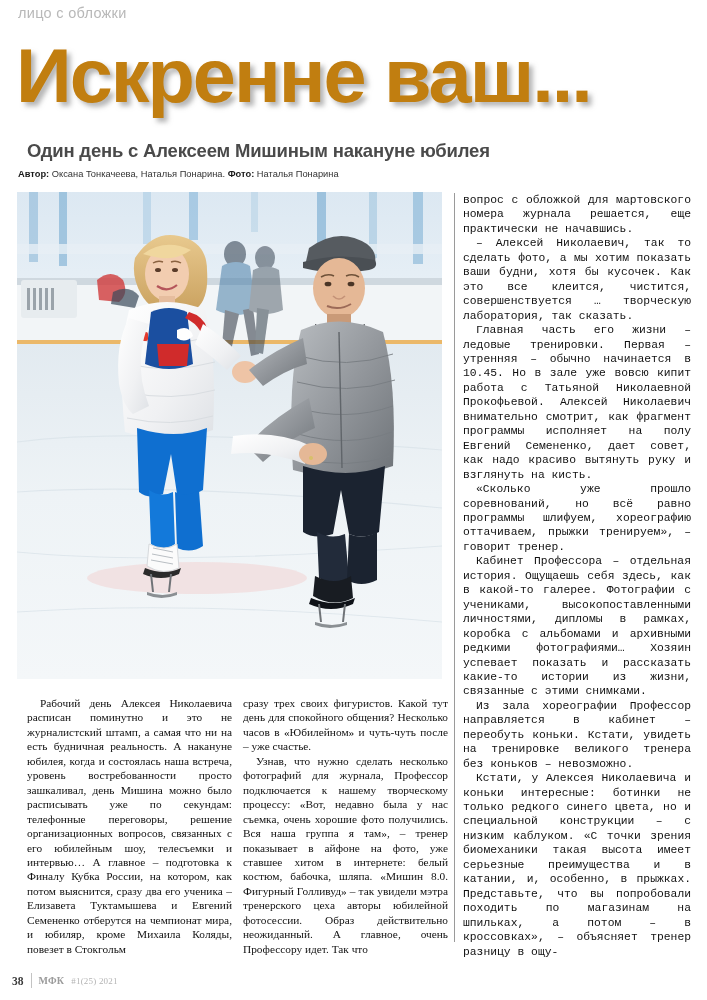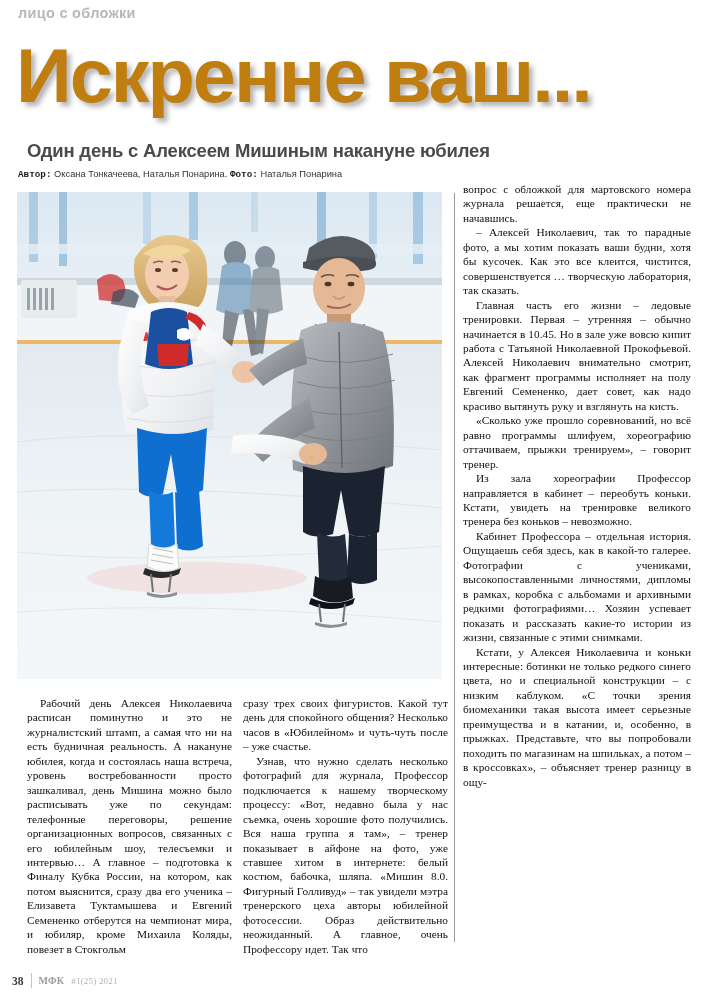--- a/index.html
+++ b/index.html
@@ -16,21 +16,21 @@
     height: 1000px;
     background: #ffffff;
   }
 
   
   .kicker {
     position: absolute;
     left: 18px;
     top: 5px;
     font-family: "Liberation Sans", sans-serif;
-    font-weight: bold;
+    font-weight: normal;
     font-size: 14.5px;
     letter-spacing: 0.3px;
     color: #b8b8b8;
     text-transform: lowercase;
   }
 
   
   .headline {
     position: absolute;
     left: 16px;
@@ -65,21 +65,21 @@
   .byline {
     position: absolute;
     left: 18px;
     top: 168px;
     font-family: "Liberation Sans", sans-serif;
     font-size: 9.3px;
     line-height: 12px;
     color: #333333;
     white-space: nowrap;
   }
-  .byline b { font-weight: bold; color: #1a1a1a; font-family: Liberation Mono, monospace; }
+  .byline b { font-weight: bold; color: #1a1a1a; }
 
   
   .photo {
     position: absolute;
     left: 17px;
     top: 192px;
     width: 425px;
     height: 487px;
     overflow: hidden;
     background: #e9eef2;
@@ -105,23 +105,24 @@
     color: #111111;
     text-align: justify;
     text-justify: inter-word;
     hyphens: manual;
   }
   .col p { text-indent: 13px; margin: 0; }
   .col p.noind { text-indent: 0; }
 
   #col-right {
     left: 463px;
-    top: 182px;
+    top: 193px;
     width: 228px;
     height: 752px;
+    font-family: Liberation Mono, monospace;
   }
   #col-left {
     left: 27px;
     top: 696px;
     width: 205px;
     height: 250px;
   }
   #col-mid {
     left: 243px;
     top: 696px;
@@ -354,25 +355,25 @@
       </g>
 
       <rect x="0" y="0" width="425" height="487" fill="none"></rect>
     </svg>
   </figure>
 
   <div class="vrule"></div>
 
   <div class="col" id="col-right">
     <p class="noind">вопрос с обложкой для мартовского номера журнала решается, еще практически не начавшись.</p>
-    <p>– Алексей Николаевич, так то парадные фото, а мы хотим показать ваши будни, хотя бы кусочек. Как это все клеится, чистится, совершенствуется … творческую лаборатория, так сказать.</p>
+    <p>– Алексей Николаевич, так то сделать фото, а мы хотим показать ваши будни, хотя бы кусочек. Как это все клеится, чистится, совершенствуется … творческую лаборатория, так сказать.</p>
     <p>Главная часть его жизни – ледовые тренировки. Первая – утренняя – обычно начинается в 10.45. Но в зале уже вовсю кипит работа с Татьяной Николаевной Прокофьевой. Алексей Николаевич внимательно смотрит, как фрагмент программы исполняет на полу Евгений Семененко, дает совет, как надо красиво вытянуть руку и взглянуть на кисть.</p>
     <p>«Сколько уже прошло соревнований, но всё равно программы шлифуем, хореографию оттачиваем, прыжки тренируем», – говорит тренер.</p>
+    <p>Кабинет Профессора – отдельная история. Ощущаешь себя здесь, как в какой-то галерее. Фотографии с учениками, высокопоставленными личностями, дипломы в рамках, коробка с альбомами и архивными редкими фотографиями… Хозяин успевает показать и рассказать какие-то истории из жизни, связанные с этими снимками.</p>
     <p>Из зала хореографии Профессор направляется в кабинет – переобуть коньки. Кстати, увидеть на тренировке великого тренера без коньков – невозможно.</p>
-    <p>Кабинет Профессора – отдельная история. Ощущаешь себя здесь, как в какой-то галерее. Фотографии с учениками, высокопоставленными личностями, дипломы в рамках, коробка с альбомами и архивными редкими фотографиями… Хозяин успевает показать и рассказать какие-то истории из жизни, связанные с этими снимками.</p>
     <p>Кстати, у Алексея Николаевича и коньки интересные: ботинки не только редкого синего цвета, но и специальной конструкции – с низким каблуком. «С точки зрения биомеханики такая высота имеет серьезные преимущества и в катании, и, особенно, в прыжках. Представьте, что вы попробовали походить по магазинам на шпильках, а потом – в кроссовках», – объясняет тренер разницу в ощу-</p>
   </div>
 
   <div class="col" id="col-left">
     <p>Рабочий день Алексея Николаевича расписан поминутно и это не журналистский штамп, а самая что ни на есть будничная реальность.  А накануне юбилея, когда и состоялась наша встреча, уровень востребованности просто зашкаливал, день Мишина можно было расписывать уже по секундам: телефонные переговоры, решение организационных вопросов, связанных с его юбилейным шоу, телесъемки и интервью… А главное – подготовка к Финалу Кубка России, на котором, как потом выяснится, сразу два его ученика – Елизавета Туктамышева и Евгений Семененко отберутся на чемпионат мира, и юбиляр, кроме Михаила Коляды,  повезет в Стокгольм</p>
   </div>
 
   <div class="col" id="col-mid">
     <p class="noind">сразу трех своих фигуристов. Какой тут день для спокойного общения? Несколько часов в «Юбилейном» и чуть-чуть после – уже счастье.</p>
     <p>Узнав, что нужно сделать несколько фотографий для журнала, Профессор подключается к нашему творческому процессу: «Вот, недавно была у нас съемка, очень хорошие фото получились. Вся наша группа я там», – тренер показывает в айфоне на фото, уже ставшее хитом в интернете: белый костюм, бабочка, шляпа. «Мишин 8.0. Фигурный Голливуд» – так увидели мэтра тренерского цеха авторы юбилейной фотосессии. Образ действительно неожиданный. А главное, очень Профессору идет. Так что</p>

